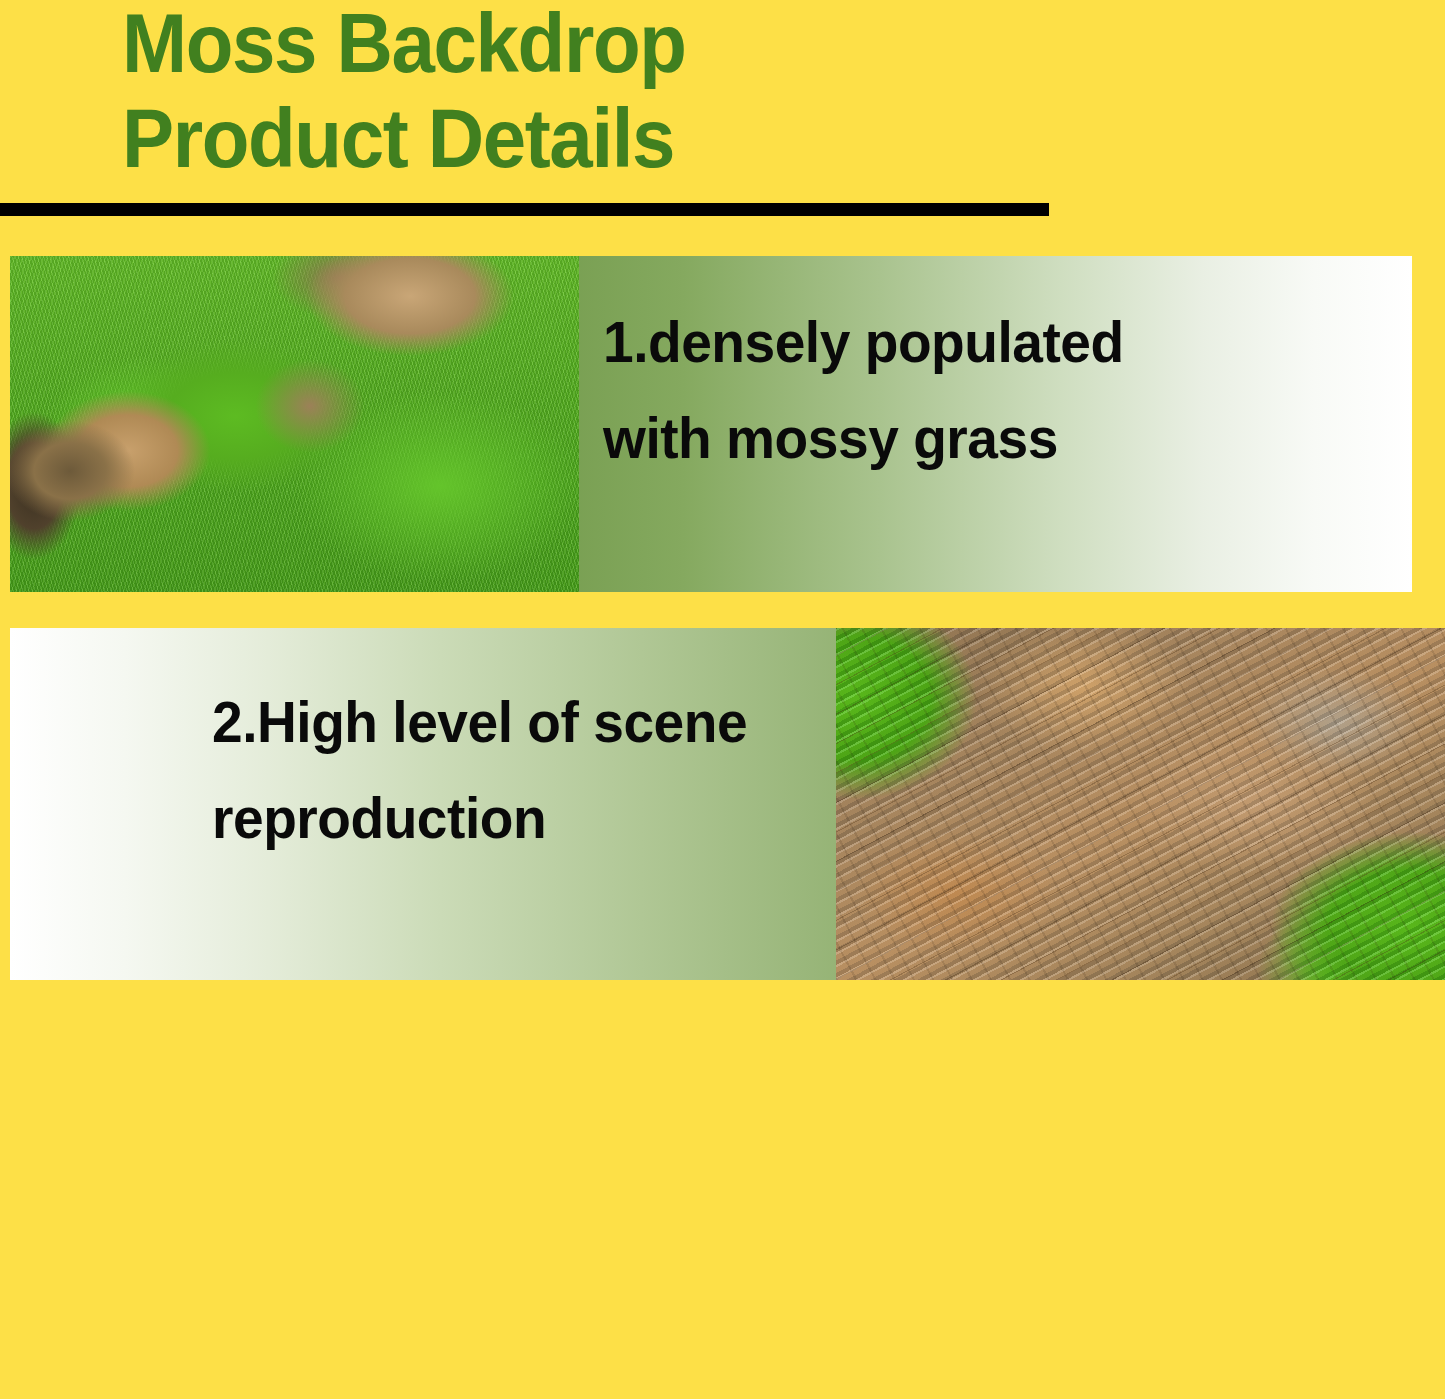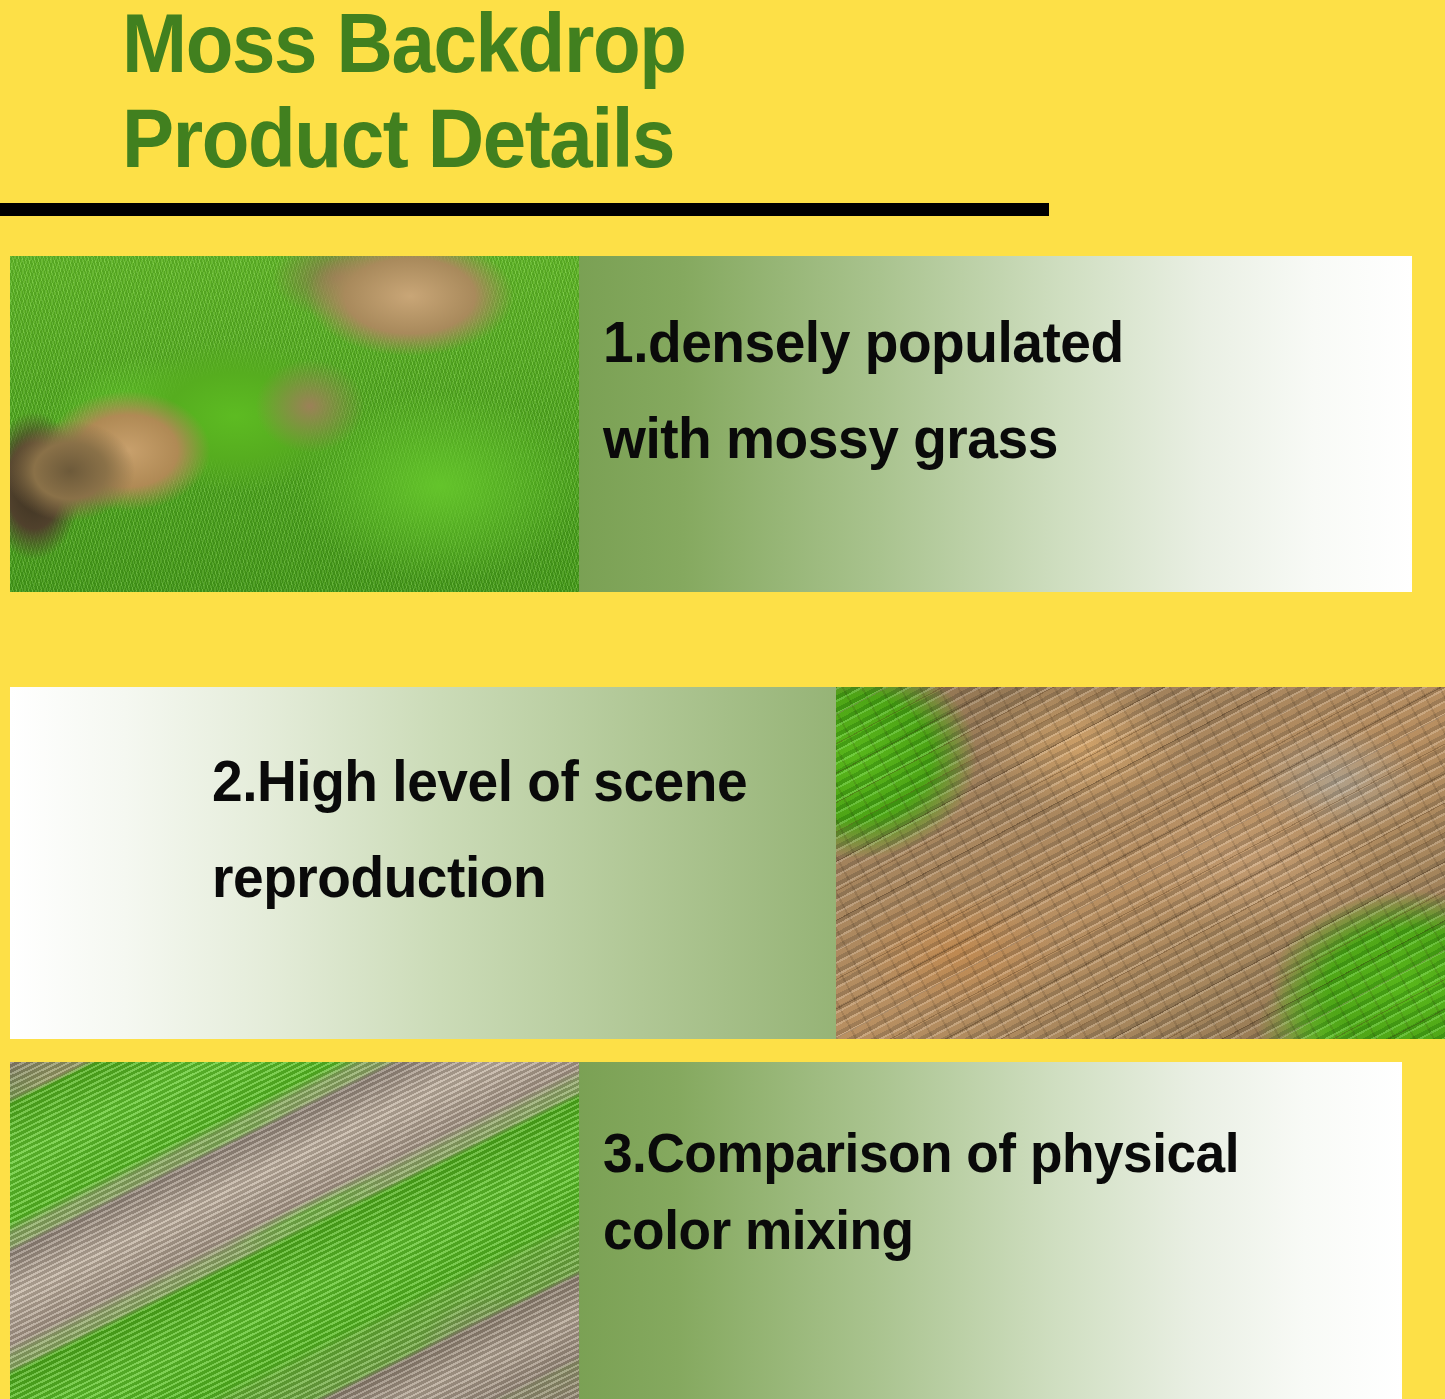--- a/index.html
+++ b/index.html
@@ -103,21 +103,21 @@
     display: block;
   }
 
   
   #row-1 { left: 0px; top: 256px; width: 1412px; height: 336px; padding-left: 38px; }
   #row-1 .band { left: 10px; width: 1402px; }
   #row-1-photo { left: 10px; width: 569px; height: 336px; }
   #caption-1 { left: 603px; top: 38px; font-size: 58px; line-height: 96px; }
 
   
-  #row-2 { left: 0px; top: 687px; width: 1445px; height: 352px; }
+  #row-2 { left: 0px; top: 628px; width: 1445px; height: 352px; }
   #row-2 .band { left: 10px; width: 1435px; }
   #row-2-photo { left: 836px; width: 609px; height: 352px; }
   #caption-2 { left: 212px; top: 46px; font-size: 58px; line-height: 96px; }
 
   
   #row-3 { left: 0px; top: 1062px; width: 1402px; height: 337px; }
   #row-3 .band { left: 10px; width: 1392px; }
   #row-3-photo { left: 10px; width: 569px; height: 337px; }
   #caption-3 { left: 603px; top: 52px; font-size: 56px; line-height: 77px; }
 
@@ -199,24 +199,14 @@
     <div class="band band-white-to-green"></div>
     <div class="photo" id="row-2-photo">
       <div class="photo-inner" id="photo-2-art"></div>
     </div>
     <div class="caption" id="caption-2">
       <span class="cap-line">2.High level of scene</span>
       <span class="cap-line">reproduction</span>
     </div>
   </div>
 
-  <div class="row" id="row-3">
-    <div class="band band-green-to-white"></div>
-    <div class="photo" id="row-3-photo">
-      <div class="photo-inner" id="photo-3-art"></div>
-    </div>
-    <div class="caption" id="caption-3">
-      <span class="cap-line">3.Comparison of physical</span>
-      <span class="cap-line">color mixing</span>
-    </div>
-  </div>
 
 </div>
 
 </body></html>

